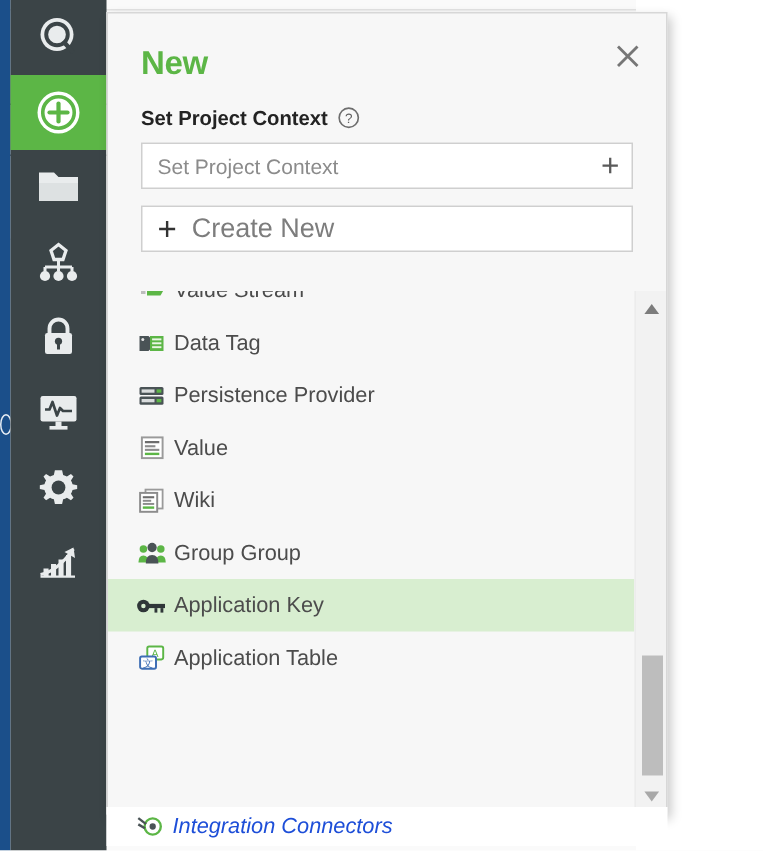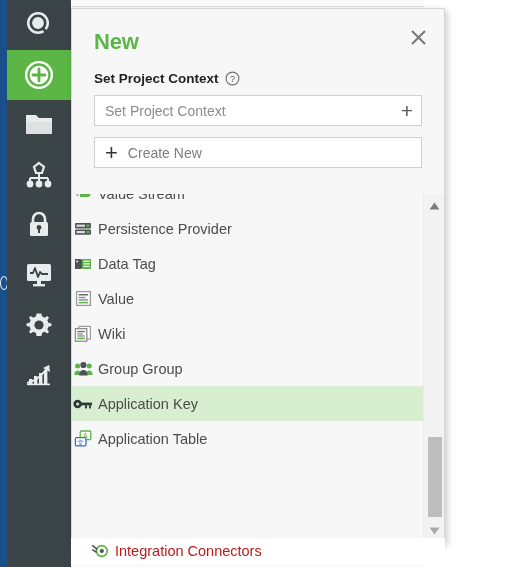--- a/index.html
+++ b/index.html
@@ -73,35 +73,35 @@
   .field-ph { flex: 1; font-size: 14px; color: #8b8b8b; }
   .plus-glyph { font-size: 21px; color: #5a5a5a; line-height: 1; font-weight: 300; }
 
   #create-new {
     margin: 11px 22px 0 22px;
     height: 31px; background: #ffffff; border: 1px solid #cfcfcf;
     display: flex; align-items: center; gap: 10px; padding: 0 10px;
     cursor: pointer;
   }
   #create-new .cn-plus { font-size: 22px; color: #333; line-height: 1; font-weight: 400; }
-  #create-new .cn-label { font-size: 14px; color: #7d7d7d; }
+  #create-new .cn-label { font-size: 18px; color: #7d7d7d; }
 
   
   #list-wrap {
     position: absolute; left: 0; top: 185px; right: 0; bottom: 0;
     background: #f7f7f7; overflow: hidden;
   }
   #list-view {
     position: absolute; left: 0; top: 0; right: 21px; bottom: 0;
     overflow: hidden;
   }
   #list-inner { position: absolute; left: 0; top: -18px; right: 0; }
   .row {
     height: 35px; display: flex; align-items: center;
-    gap: 4px; cursor: pointer;
+    padding-left: 18px; gap: 4px; cursor: pointer;
   }
   .row.sel { background: #d8eed0; align-items: center; }
   .row-ico { width: 22px; height: 20px; display: flex; align-items: center; justify-content: center; flex: 0 0 22px; }
   .row-label { font-size: 14.5px; color: #4c4c4c; white-space: nowrap; }
 
   
   #sbar {
     position: absolute; right: 0; top: 0; bottom: 0; width: 21px;
     background: #f2f2f2; border-left: 1px solid #ececec;
   }
@@ -115,21 +115,21 @@
     position: absolute; left: 4px; width: 14px;
     top: 243px; height: 80px; background: #bdbdbd; cursor: grab;
   }
 
   
   #overflow-row {
     position: absolute; left: 71px; top: 538px; width: 374px; height: 26px;
     display: flex; align-items: center; padding-left: 18px; gap: 4px;
     background: #ffffff; cursor: pointer;
   }
-  #overflow-row .row-label { color: #b91c1c; }
+  #overflow-row .row-label { color: #1d4ed8; font-style: italic; }
 </style>
 </head>
 <body>
 
 <div id="root">
 
   <div id="bg-canvas">
     <div class="bg-rule faint" style="top:6px;"></div>
     <div class="bg-white-band" style="top:70px;height:33px;"></div>
     <div class="bg-rule" style="top:69px;"></div>
@@ -260,43 +260,43 @@
                 <rect x="1" y="5" width="3" height="5" fill="#bdbdbd"></rect>
                 <polygon points="5,4 14,4 16,7.5 14,11 5,11" fill="#5cb646"></polygon>
               </svg>
             </span>
             <span class="row-label">Value Stream</span>
           </div>
 
           <div class="row">
             <span class="row-ico">
               <svg width="18" height="16" viewBox="0 0 18 16">
+                <path d="M1 3 h6 l2 2 v6 l-2 2 H1 Z" fill="#4a5356"></path>
+                <circle cx="3.2" cy="5.4" r="1" fill="#e6e6e6"></circle>
+                <rect x="8" y="3" width="9" height="10" fill="#5cb646"></rect>
+                <rect x="9.4" y="4.6" width="6.2" height="1.3" fill="#eaf6e5"></rect>
+                <rect x="9.4" y="7.2" width="6.2" height="1.3" fill="#eaf6e5"></rect>
+                <rect x="9.4" y="9.8" width="6.2" height="1.3" fill="#eaf6e5"></rect>
+              </svg>
+            </span>
+            <span class="row-label">Data Tag</span>
+          </div>
+
+          <div class="row">
+            <span class="row-ico">
+              <svg width="18" height="16" viewBox="0 0 18 16">
                 <rect x="1" y="2" width="16" height="5.4" rx="1" fill="#4a5356"></rect>
                 <rect x="1" y="8.4" width="16" height="5.4" rx="1" fill="#4a5356"></rect>
                 <rect x="2.4" y="3.6" width="8.6" height="2.2" fill="#d9dcdd"></rect>
                 <rect x="2.4" y="10" width="8.6" height="2.2" fill="#d9dcdd"></rect>
                 <rect x="12.4" y="3.6" width="3.2" height="2.2" fill="#5cb646"></rect>
                 <rect x="12.4" y="10" width="3.2" height="2.2" fill="#5cb646"></rect>
               </svg>
             </span>
             <span class="row-label">Persistence Provider</span>
-          </div>
-
-          <div class="row">
-            <span class="row-ico">
-              <svg width="18" height="16" viewBox="0 0 18 16">
-                <path d="M1 3 h6 l2 2 v6 l-2 2 H1 Z" fill="#4a5356"></path>
-                <circle cx="3.2" cy="5.4" r="1" fill="#e6e6e6"></circle>
-                <rect x="8" y="3" width="9" height="10" fill="#5cb646"></rect>
-                <rect x="9.4" y="4.6" width="6.2" height="1.3" fill="#eaf6e5"></rect>
-                <rect x="9.4" y="7.2" width="6.2" height="1.3" fill="#eaf6e5"></rect>
-                <rect x="9.4" y="9.8" width="6.2" height="1.3" fill="#eaf6e5"></rect>
-              </svg>
-            </span>
-            <span class="row-label">Data Tag</span>
           </div>
 
           <div class="row">
             <span class="row-ico">
               <svg width="17" height="17" viewBox="0 0 17 17">
                 <rect x="1.6" y="1.6" width="13.8" height="13.8" fill="#fff" stroke="#9a9a9a" stroke-width="1.3"></rect>
                 <rect x="3.6" y="4" width="9.6" height="1.5" fill="#6d6d6d"></rect>
                 <rect x="3.6" y="6.8" width="7" height="1.4" fill="#8c8c8c"></rect>
                 <rect x="3.6" y="9.2" width="9.6" height="1.4" fill="#8c8c8c"></rect>
                 <rect x="3.6" y="11.8" width="9.6" height="1.6" fill="#5cb646"></rect>

